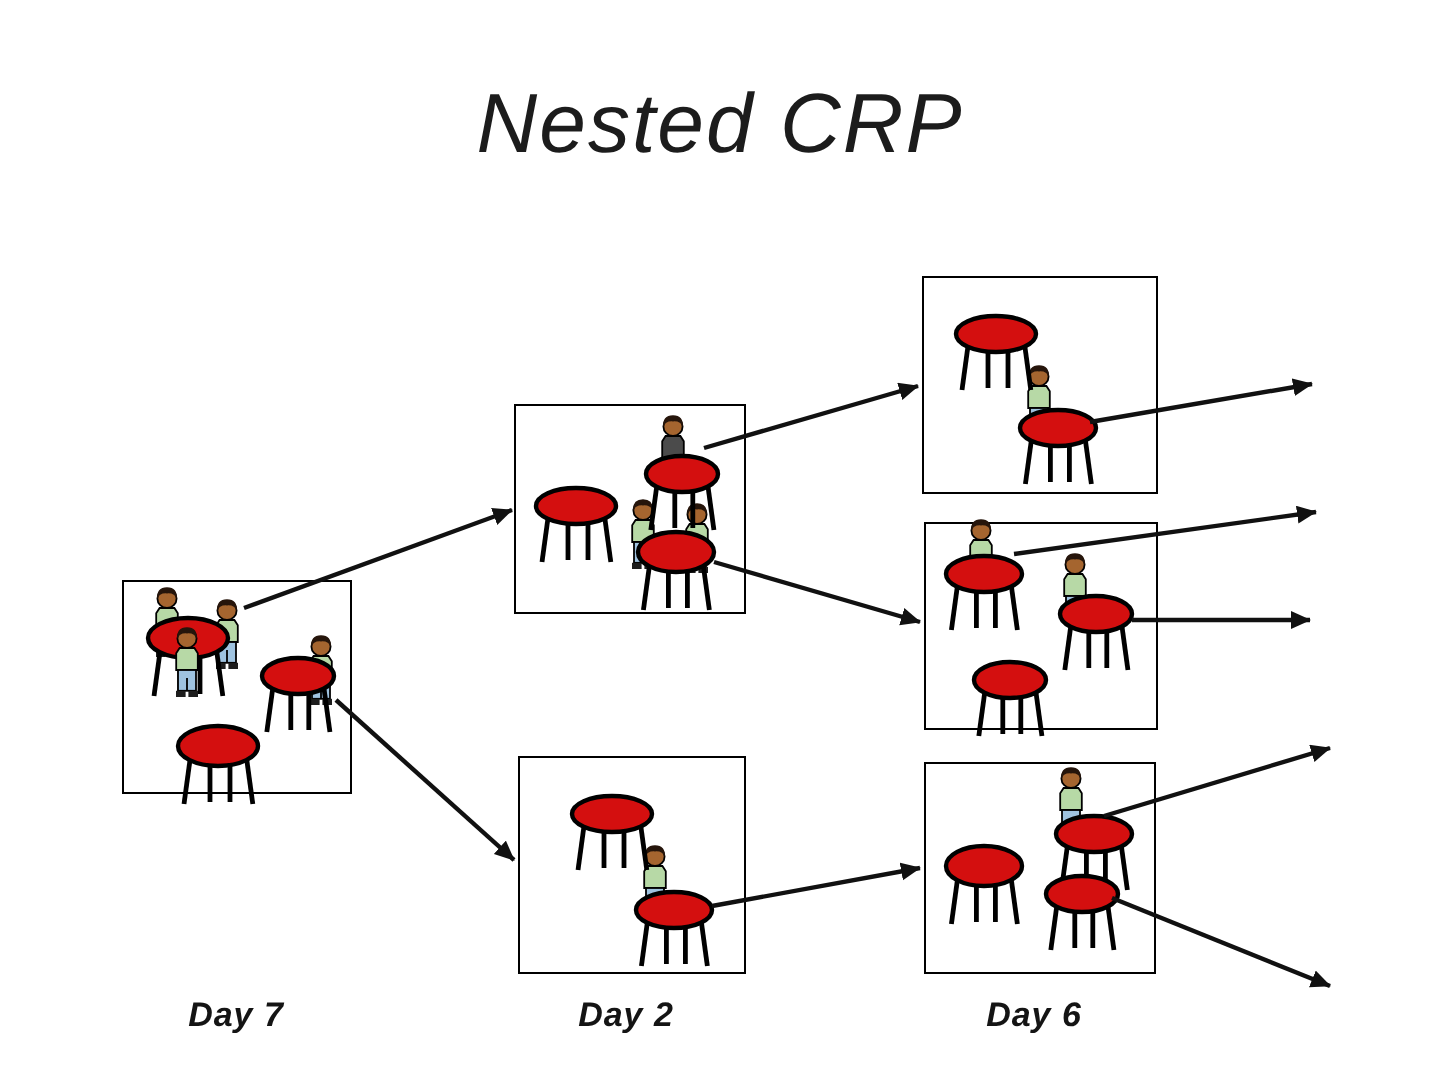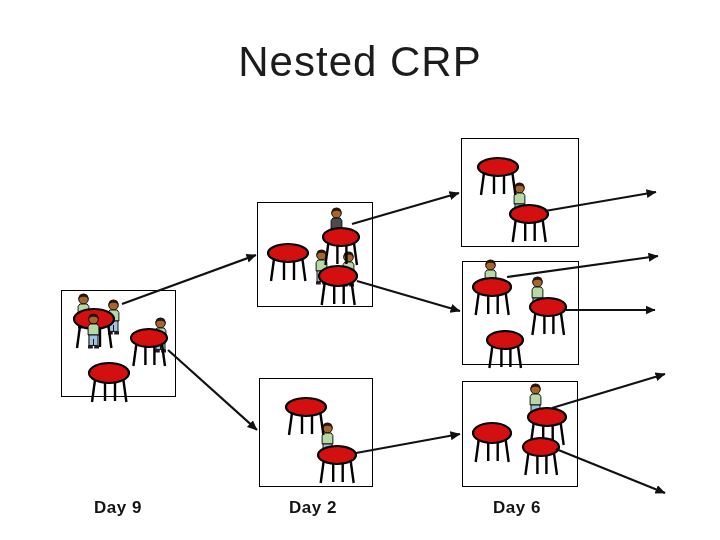--- a/index.html
+++ b/index.html
@@ -1,18 +1,18 @@
 <!DOCTYPE html>
 <html><head>
 <meta charset="utf-8">
 <style>
   html,body{margin:0;padding:0;background:#ffffff;}
   .slide{
     position:relative;width:720px;height:533px;background:#ffffff;
-    overflow:hidden;font-family:"Liberation Sans",sans-serif;
+    overflow:hidden;font-family:"Liberation Sans",sans-serif;font-style:italic;
   }
   .title{
     position:absolute;top:38px;left:0;width:100%;text-align:center;
     font-size:42px;font-weight:400;color:#1c1c1c;letter-spacing:1px;
   }
   .box{
     position:absolute;border:1.5px solid #000;background:#ffffff;
   }
   .box svg{position:absolute;overflow:visible;display:block;}
   .day-label{
@@ -268,16 +268,16 @@
       <line x1="168" y1="350" x2="257" y2="430" stroke="#111111" stroke-width="2.2" marker-end="url(#ah)"></line>
       <line x1="352" y1="224" x2="459" y2="193" stroke="#111111" stroke-width="2.2" marker-end="url(#ah)"></line>
       <line x1="357" y1="281" x2="460" y2="311" stroke="#111111" stroke-width="2.2" marker-end="url(#ah)"></line>
       <line x1="356" y1="453" x2="460" y2="434" stroke="#111111" stroke-width="2.2" marker-end="url(#ah)"></line>
       <line x1="545" y1="211" x2="656" y2="192" stroke="#111111" stroke-width="2.2" marker-end="url(#ah)"></line>
       <line x1="507" y1="277" x2="658" y2="256" stroke="#111111" stroke-width="2.2" marker-end="url(#ah)"></line>
       <line x1="566" y1="310" x2="655" y2="310" stroke="#111111" stroke-width="2.2" marker-end="url(#ah)"></line>
       <line x1="552" y1="408" x2="665" y2="374" stroke="#111111" stroke-width="2.2" marker-end="url(#ah)"></line>
       <line x1="556" y1="449" x2="665" y2="493" stroke="#111111" stroke-width="2.2" marker-end="url(#ah)"></line>
     </svg>
-    <div class="day-label" style="left: 118px; top: 498px;">Day 9</div>
+    <div class="day-label" style="left: 118px; top: 498px;">Day 7</div>
     <div class="day-label" style="left: 313px; top: 498px; text-align: right;">Day 2</div>
     <div class="day-label" style="left: 517px; top: 498px;">Day 6</div>
   </div>
 
 </body></html>

